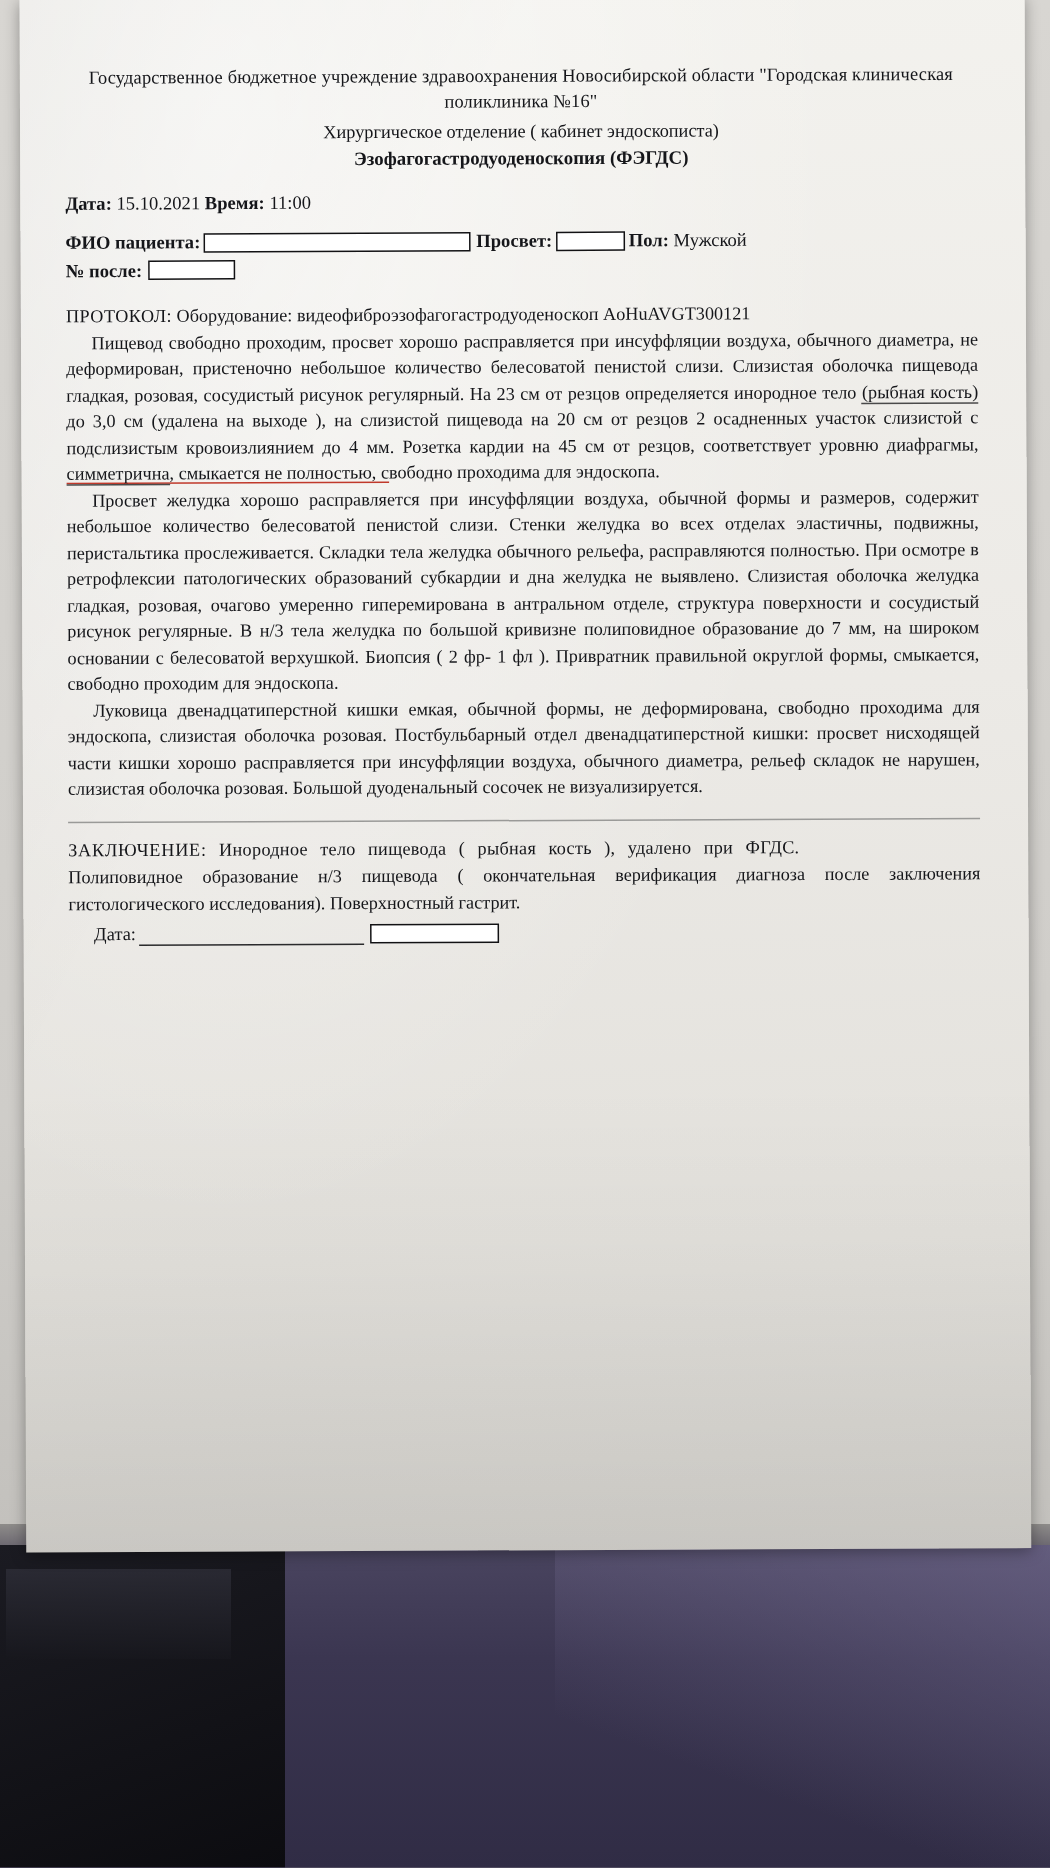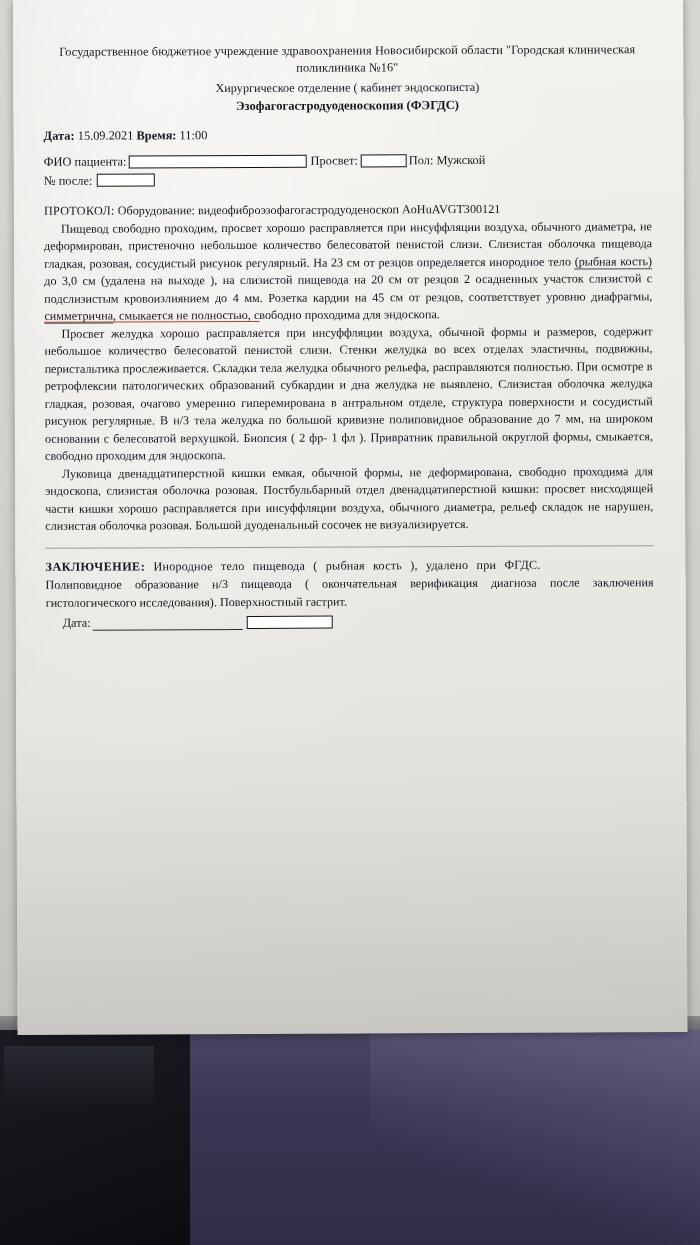--- a/index.html
+++ b/index.html
@@ -109,21 +109,21 @@
     margin-top: 14px;
     font-size: 12.4px;
   }
   .date-row b { font-weight: bold; }
 
   .ident {
     margin-top: 9px;
     font-size: 12.4px;
     line-height: 1.5;
   }
-  .ident b { font-weight: normal; }
+  .ident b { font-weight: bold; }
 
   .redact {
     display: inline-block;
     vertical-align: middle;
     background: #ffffff;
     border: 1.6px solid #121214;
     height: 11px;
     position: relative;
     top: -1px;
   }
@@ -158,21 +158,21 @@
     border-top: 1px solid #9a9a98;
     margin: 12px 0 9px 0;
   }
 
   .conclusion {
     font-size: 12.15px;
     line-height: 1.5;
     text-align: justify;
   }
   .conclusion .lbl {
-    font-weight: bold;
+    font-weight: normal;
     letter-spacing: .5px;
   }
   .conc-line1 {
     margin: 0;
     letter-spacing: .2px;
     word-spacing: 5px;
   }
   .conc-rest { margin: 0; }
 
   .doctor-row {
@@ -201,21 +201,21 @@
 
 <div class="sheet">
   <div class="page">
 
     <div class="org-title">Государственное бюджетное учреждение здравоохранения Новосибирской области "Городская клиническая поликлиника №16"</div>
     <div class="dept">Хирургическое отделение ( кабинет эндоскописта)</div>
     <div class="exam-title">Эзофагогастродуоденоскопия (ФЭГДС)</div>
 
     <div class="date-row">
       <b>Дата:</b>
-      <span>15.09.2021</span>
+      <span>15.10.2021</span>
       <b>Время:</b>
       <span>11:00</span>
     </div>
 
     <div class="ident">
       <div>
         <b>ФИО пациента:</b><span class="redact name"></span><b>Просвет:</b><span class="redact age"></span><b>Пол:</b>
         <span>Мужской</span>
       </div>
       <div>

